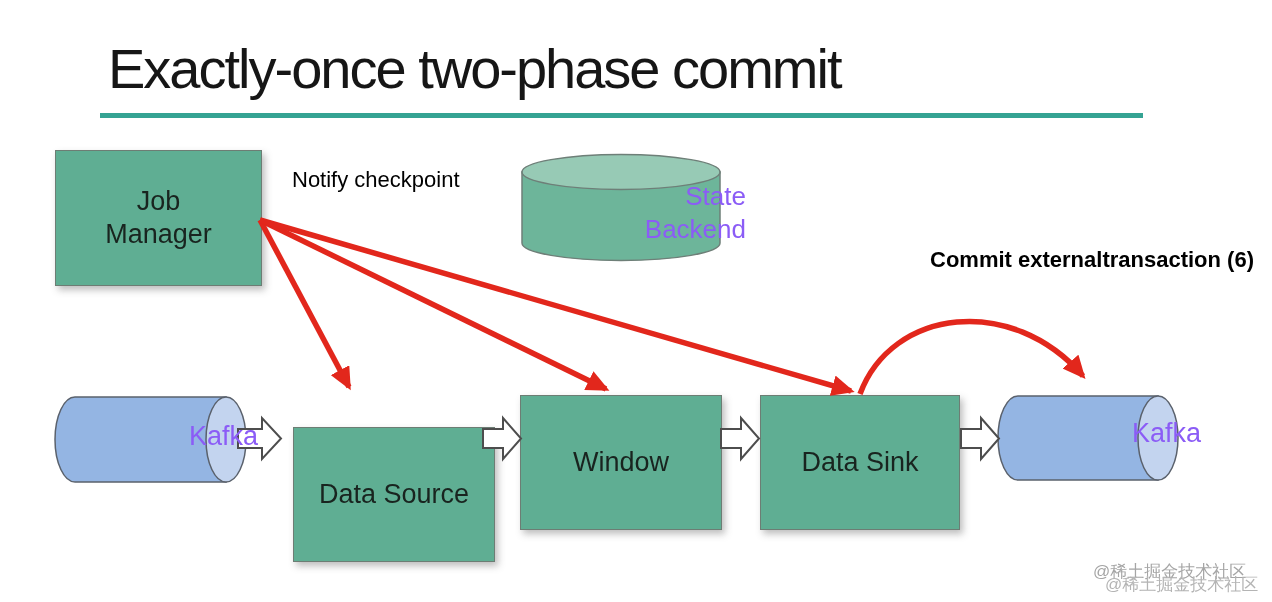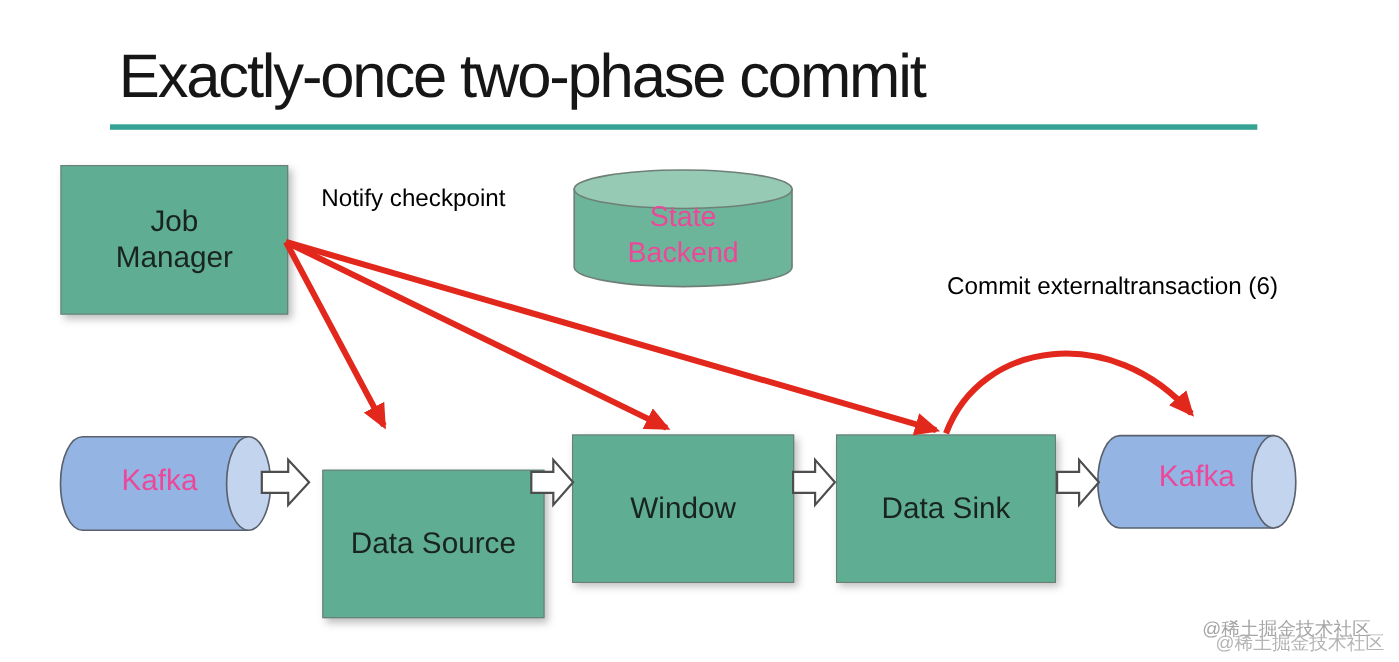--- a/index.html
+++ b/index.html
@@ -21,32 +21,32 @@
     position:absolute;background:#5fae93;border:1px solid #6d7d74;
     box-shadow:3px 4px 7px rgba(70,70,70,.35);
     display:flex;flex-direction:column;justify-content:center;
     color:#19241f;font-size:27px;line-height:1.22;text-align:center;z-index:1;
   }
   #job-manager{left:55px;top:150px;width:205px;height:134px;}
   #data-source{left:293px;top:395px;width:200px;height:133px;margin-top:32px;}
   #window-box{left:520px;top:395px;width:200px;height:133px;}
   #data-sink{left:760px;top:395px;width:198px;height:133px;}
   .cyl-label{
-    position:absolute;z-index:6;display:flex;flex-direction:column;align-items:center;
-    justify-content:center;text-align:center;color:#ec4899;font-size:26px;line-height:1.25;
+    position:absolute;z-index:6;display:flex;flex-direction:column;align-items:flex-end;
+    justify-content:center;text-align:center;color:#8b5cf6;font-size:26px;line-height:1.25;margin-left:25px;
   }
   #state-backend-label{left:521px;top:180px;width:200px;}
   #kafka-left-label{left:57px;top:420px;width:176px;font-size:27px;}
   #kafka-right-label{left:1000px;top:417px;width:176px;font-size:27px;}
   .red-note{
     position:absolute;z-index:6;color:#000000;font-size:22px;line-height:1.32;
     display:flex;flex-direction:row;align-items:flex-end;
   }
   #notify-note{left:292px;top:165px;}
-  #commit-note{left:861px;top:245px;}
+  #commit-note{left:930px;top:245px;font-weight:bold;}
   .watermark-line{
     position:absolute;z-index:7;font-size:17px;color:#a5a5a5;white-space:nowrap;
   }
   #watermark-1{left:1093px;top:560px;}
   #watermark-2{left:1105px;top:573px;color:#b4b4b4;}
 </style>
 </head>
 <body>
 
 <div class="canvas">

